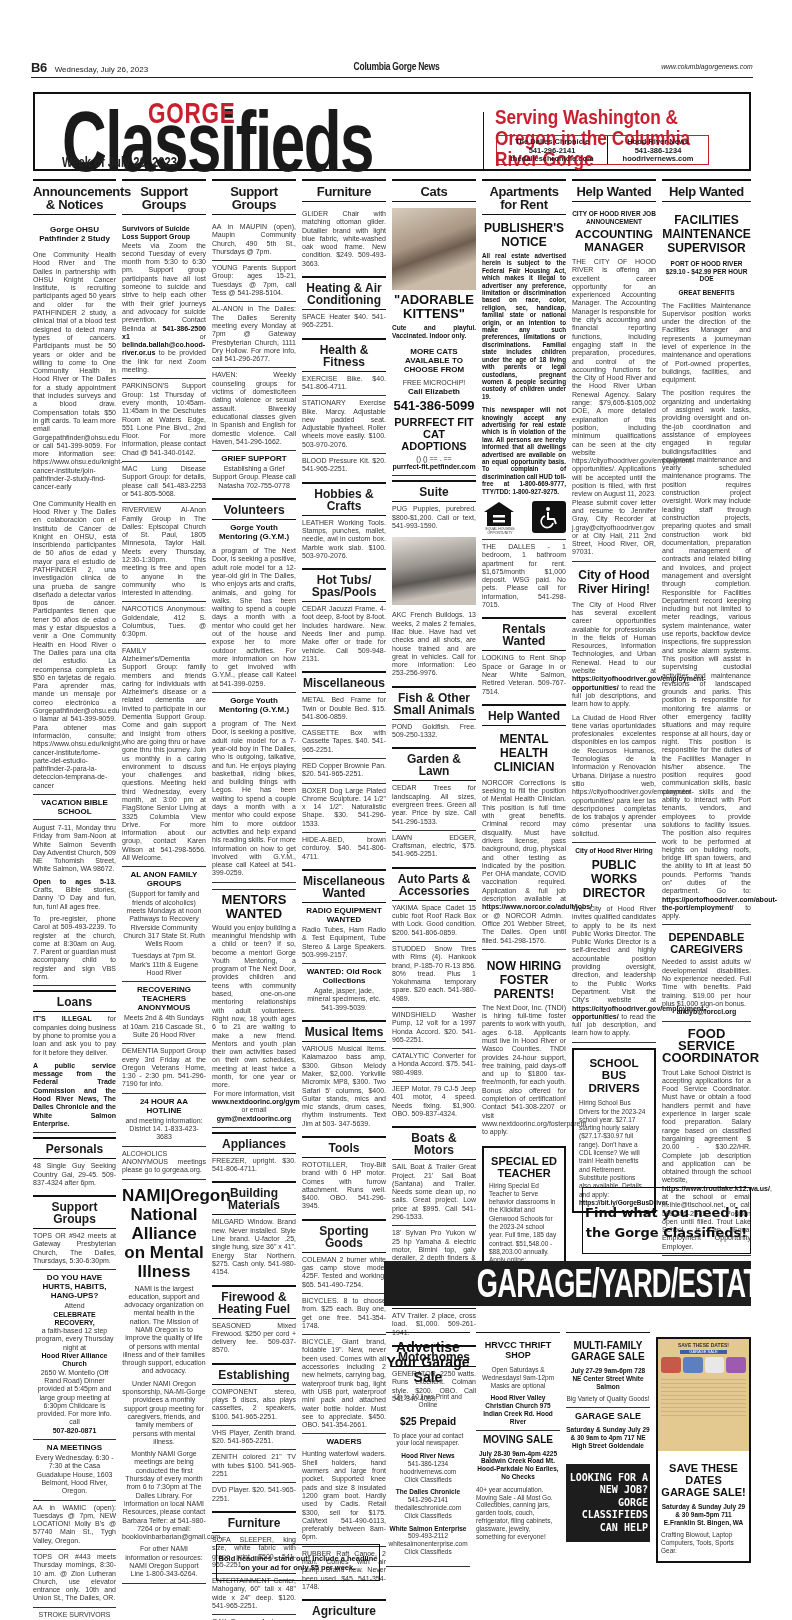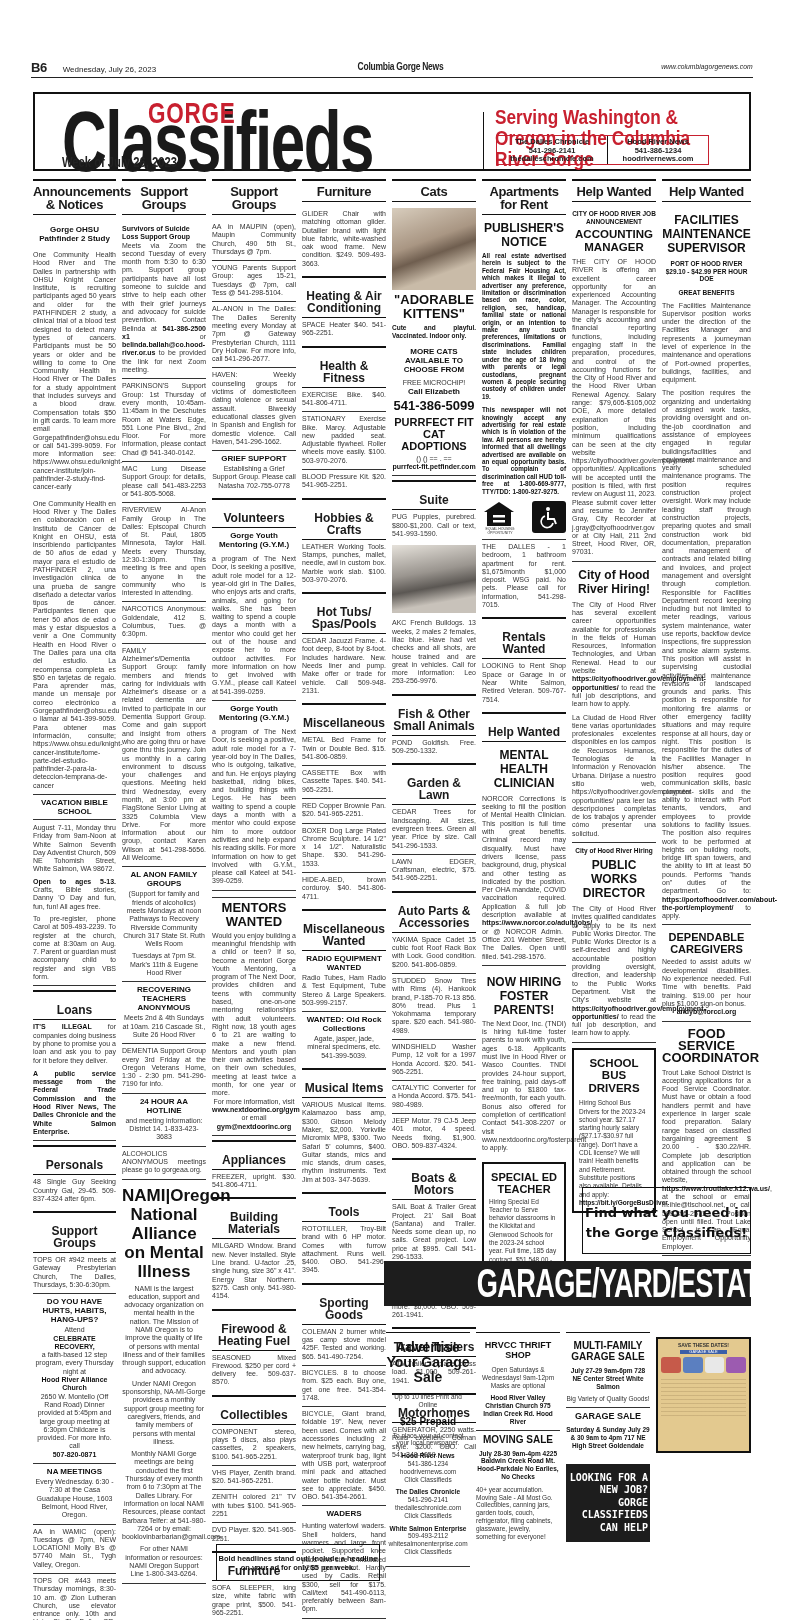--- a/index.html
+++ b/index.html
@@ -1,33 +1,33 @@
 <!DOCTYPE html>
 <html><head>
 <meta charset="utf-8">
 <style>
 *{box-sizing:border-box;margin:0;padding:0}
 body{width:792px;height:1620px;background:#fff;font-family:"Liberation Sans",sans-serif;color:#222;overflow:hidden;position:relative}
 .topbar{position:absolute;left:31px;top:56px;width:722px;height:22px;border-bottom:1.5px solid #222;display:flex;align-items:center;justify-content:space-between;font-family:"Liberation Sans",sans-serif}
 .topbar .pg{font-weight:bold;font-size:13px;letter-spacing:-.5px}
-.topbar .dt{font-size:8px;margin-left:16px}
+.topbar .dt{font-size:8px;margin-left:8px}
 .topbar .np{font-weight:bold;font-size:10px;letter-spacing:-.3px;transform:scaleX(.85)}
 .topbar .url{font-size:8px;font-style:italic;transform:scaleX(.85);transform-origin:right}
 .masthead{position:absolute;left:33px;top:92px;width:718px;height:79px;border:2px solid #111}
 .mh-gorge{position:absolute;left:113px;top:2px;color:#c8202f;font-weight:bold;font-size:30px;letter-spacing:1px;transform:scaleX(.75);transform-origin:left}
 .mh-class{position:absolute;left:27px;top:4px;font-weight:bold;font-size:86px;line-height:86px;letter-spacing:-2px;transform:scaleX(.72);transform-origin:left;color:#1a1a1a}
 .mh-week{position:absolute;left:27px;top:60px;font-weight:bold;font-size:14px;transform:scaleX(.8);transform-origin:left}
 .mh-div{position:absolute;left:448px;top:18px;height:58px;border-left:1.5px solid #111}
 .mh-serve{position:absolute;left:460px;top:12px;color:#c8202f;font-weight:bold;font-size:21px;line-height:21px;width:260px;transform:scaleX(.82);transform-origin:left}
 .mh-box{position:absolute;left:461px;top:41px;width:213px;height:30px;border:1px solid #c8202f;display:flex;font-size:7.5px;font-weight:bold;text-align:center;line-height:8.5px}
 .mh-box div{flex:1;padding-top:2px}
 .mh-box div:first-child{border-right:1px solid #111;flex:1.1}
 .col{position:absolute;top:179px;font-size:7px;line-height:8.3px;color:#333}
 .hdr{border-top:2px solid #111;text-align:center;font-weight:bold;font-size:13px;line-height:13px;padding:4px 0 3px;border-bottom:1px solid #111;transform:none;letter-spacing:-.3px;color:#1a1a1a}
-.sec{border-top:2.5px solid #111;border-bottom:1px solid #111;text-align:center;font-weight:bold;font-size:12px;line-height:12px;padding:12px 0 3px;margin-top:4px;color:#1a1a1a}
+.sec{border-top:2.5px solid #111;border-bottom:1px solid #111;text-align:center;font-weight:bold;font-size:12px;line-height:12px;padding:4px 0 3px;margin-top:4px;color:#1a1a1a}
 .ad{padding:3px 0 4px;border-bottom:1px solid #333;text-align:justify}
 .ad.c{text-align:center}
 .ad.nb{border-bottom:none}
 .b{font-weight:bold;color:#111}
 .t{font-weight:bold;text-align:center;color:#111;font-size:8px;line-height:9px;margin-bottom:2px}
 .big{font-weight:bold;text-align:center;color:#111;font-size:13px;line-height:14px;margin:3px 0}
 .xl{font-weight:bold;text-align:center;color:#111;font-size:17px;line-height:19px;margin:3px 0}
 .boxad{border:2px solid #111;padding:4px 5px;margin-top:5px}
 .photo{width:100%;background:linear-gradient(135deg,#b9a58d,#d7c9b6 45%,#8b7766 70%,#c4b39f);margin:3px 0}
 .garage{position:absolute;left:384px;top:1261px;width:367px;height:45px;background:#1d1d1d;color:#fff;font-weight:bold;font-size:40px;line-height:45px;text-align:center;letter-spacing:-1px;overflow:hidden}
@@ -173,21 +173,21 @@
     <div class="b" style="text-align:center">www.nextdoorinc.org/gym</div>
     <div style="text-align:center">or email</div>
     <div class="b" style="text-align:center">gym@nextdoorinc.org</div>
   </div>
   <div class="sec">Appliances</div>
   <div class="ad nb">FREEZER, upright. $30. 541-806-4711.</div>
   <div class="sec">Building Materials</div>
   <div class="ad nb">MILGARD Window. Brand new. Never installed. Style Line brand. U-factor .25, single hung, size 36" x 41". Energy Star Northern. $275. Cash only. 541-980-4154.</div>
   <div class="sec">Firewood &amp; Heating Fuel</div>
   <div class="ad nb">SEASONED Mixed Firewood. $250 per cord + delivery fee. 509-637-8570.</div>
-  <div class="sec">Collectibles</div>
+  <div class="sec">Establishing</div>
   <div class="ad">COMPONENT stereo, plays 5 discs, also plays cassettes, 2 speakers, $100. 541-965-2251.</div>
   <div class="ad">VHS Player, Zenith brand. $20. 541-965-2251.</div>
   <div class="ad">ZENITH colored 21" TV with tubes $100. 541-965-2251</div>
   <div class="ad nb">DVD Player. $20. 541-965-2251.</div>
   <div class="sec">Furniture</div>
   <div class="ad">SOFA SLEEPER, king size, white fabric with grape print, $500. 541-965-2251.</div>
   <div class="ad">ENTERTAINMENT Center, Mahogany, 60" tall x 48" wide x 24" deep. $120. 541-965-2251.</div>
   <div class="ad">OAK Dresser. 4 drawers, 32". Top 2 drawers 4 1/2", bottom 2 drawers 6" 32 x 18 x 30". $185. 541-490-7254.</div>
 
 </div>
@@ -415,14 +415,19 @@
       <div class="tt">SAVE THESE DATES!</div>
       <div class="bn">GARAGE SALE</div>
       <div class="pics">
           <i></i>
           <i></i>
           <i></i>
           <i></i>
         </div>
       <div style="height:40px;background:repeating-linear-gradient(#e3c98f 0 3px,#c7ad78 3px 4px);opacity:.8"></div>
     </div>
+    <div style="padding:8px 3px 6px">
+      <div class="big" style="font-size:11px;line-height:12px">SAVE THESE DATES GARAGE SALE!</div>
+      <div class="b" style="margin-top:5px">Saturday &amp; Sunday July 29 &amp; 30 9am-5pm 711 E.Franklin St. Bingen, WA</div>
+      <div style="margin-top:5px;text-align:left">Crafting Blowout, Laptop Computers, Tools, Sports Gear.</div>
+    </div>
   </div>
 </div>
 
 </body></html>

